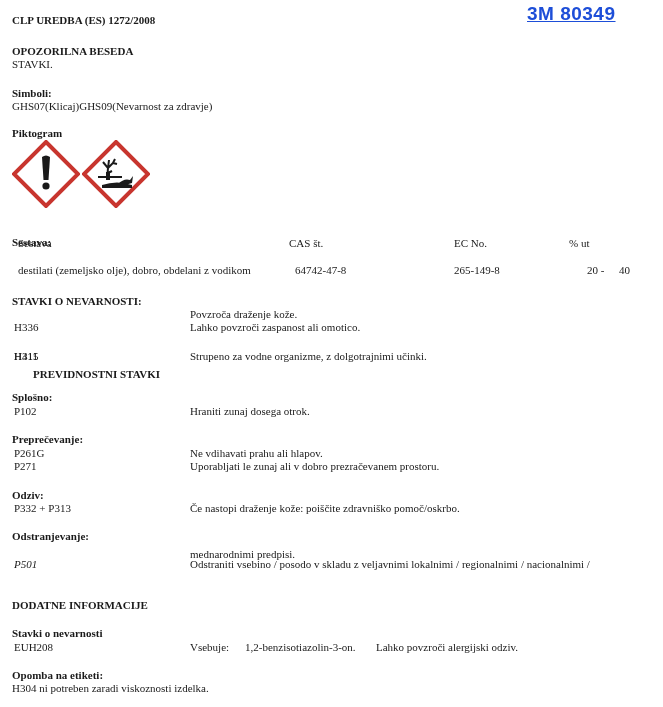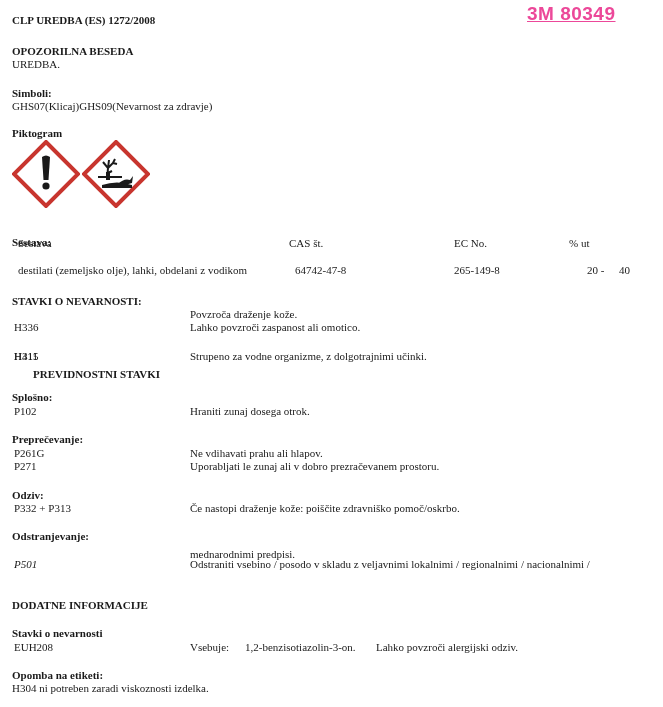--- a/index.html
+++ b/index.html
@@ -1,32 +1,32 @@
 <!DOCTYPE html>
 <html><head>
 <meta charset="utf-8">
 <style>
   html, body { margin:0; padding:0; background:#ffffff; }
   body { width:663px; height:707px; position:relative; overflow:hidden;
          font-family:"Liberation Serif", "DejaVu Serif", serif; color:#1a1a1a; font-size:11px; }
   .abs { position:absolute; white-space:nowrap; line-height:13px; }
   .b { font-weight:bold; }
   .product-code { position:absolute; left:527px; top:3px; font-family:"Liberation Sans","DejaVu Sans",sans-serif;
-                  font-weight:bold; font-size:19px; letter-spacing:0.5px; text-decoration:underline; color:#ec4899;
+                  font-weight:bold; font-size:19px; letter-spacing:0.5px; text-decoration:underline; color:#1d4ed8;
                   line-height:22px; }
   .picto { position:absolute; top:140px; width:68px; height:68px; }
 </style>
 </head>
 <body>
 
 <div class="abs b" style="left:12px;top:14px;">CLP UREDBA (ES) 1272/2008</div>
 <div class="product-code">3M 80349</div>
 
 <div class="abs b" style="left:12px;top:45px;">OPOZORILNA BESEDA</div>
-<div class="abs" style="left:12px;top:58px;">UREDBA.</div>
+<div class="abs" style="left:12px;top:58px;">STAVKI.</div>
 
 <div class="abs b" style="left:12px;top:87px;">Simboli:</div>
 <div class="abs" style="left:12px;top:100px;">GHS07(Klicaj)GHS09(Nevarnost za zdravje)</div>
 
 <div class="abs b" style="left:12px;top:127px;">Piktogram</div>
 
 <svg class="picto" style="left:12px;" viewBox="0 0 68 68">
   <polygon points="34,2 66,34 34,66 2,34" fill="#fff" stroke="#c8352e" stroke-width="4"></polygon>
   <path d="M30,17 Q34,14 38,17 L36.5,40 L31.5,40 Z" fill="#1a1a1a"></path>
   <circle cx="34" cy="46" r="3.6" fill="#1a1a1a"></circle>
@@ -46,21 +46,21 @@
 </svg>
 
 <div class="abs b" style="left:12px;top:224px;margin-top:12px;">Sestava:</div>
 <div>
   <div class="abs" style="left:18px;top:237px;">Sestava</div>
   <div class="abs" style="left:289px;top:237px;">CAS št.</div>
   <div class="abs" style="left:454px;top:237px;">EC No.</div>
   <div class="abs" style="left:569px;top:237px;">% ut</div>
 
   <div>
-    <div class="abs" style="left:18px;top:264px;">destilati (zemeljsko olje), lahki, obdelani z vodikom</div>
+    <div class="abs" style="left:18px;top:264px;">destilati (zemeljsko olje), dobro, obdelani z vodikom</div>
     <div class="abs" style="left:295px;top:264px;">64742-47-8</div>
     <div class="abs" style="left:454px;top:264px;">265-149-8</div>
     <div class="abs" style="left:587px;top:264px;text-align:right;">20 -</div>
     <div class="abs" style="left:619px;top:264px;">40</div>
   </div>
 </div>
 
 <div class="abs b" style="left:12px;top:295px;">STAVKI O NEVARNOSTI:</div>
 <div>
   <div class="abs" style="left:14px;top:308px;margin-top:42px;">H315</div>

